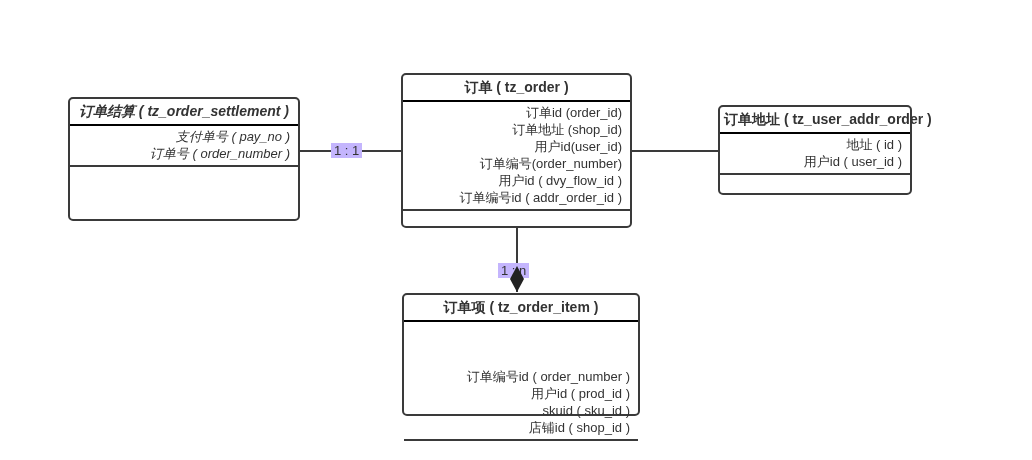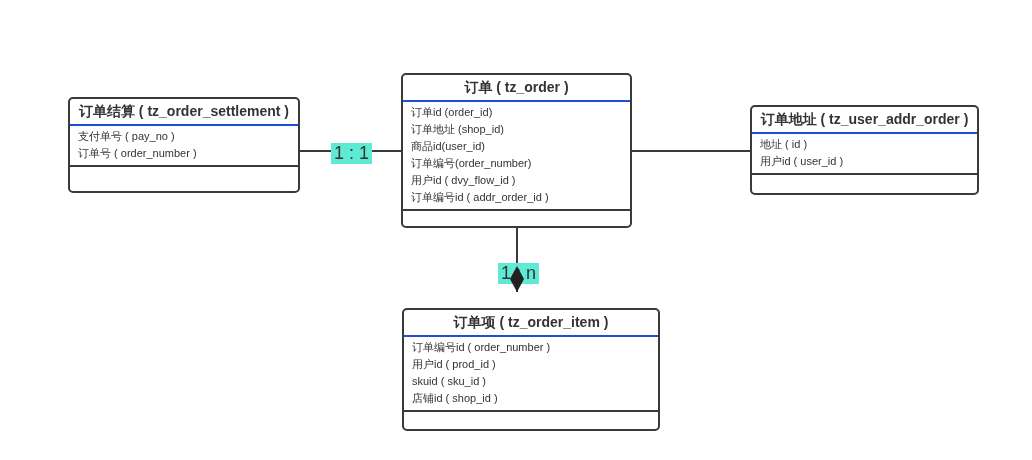--- a/index.html
+++ b/index.html
@@ -23,41 +23,42 @@
     border-radius: 5px;
     display: flex;
     flex-direction: column;
     color: #333333;
   }
   .entity-title {
     font-size: 14px;
     font-weight: bold;
     text-align: center;
     padding: 4px 4px 3px;
-    border-bottom: 2px solid #1d4ed8;
+    border-bottom: 2px solid #000000;
     white-space: nowrap;
   }
   .entity-attrs {
-    font-size: 11px;
+    font-size: 13px;
     line-height: 17px;
     padding: 2px 8px 3px;
     border-bottom: 2px solid #3a3a3a;
+    text-align: right;
   }
   .attr-row { white-space: nowrap; }
   .entity-footer { flex: 1; }
 
   .connector-line {
     position: absolute;
     background: #3a3a3a;
   }
   .cardinality-label {
     position: absolute;
-    font-size: 18px;
+    font-size: 13px;
     color: #333333;
-    background: #5eead4;
+    background: #c4b5fd;
     padding: 0 3px;
     white-space: nowrap;
   }
   .diamond {
     position: absolute;
     width: 14px;
     height: 26px;
   }
 </style>
 </head>
@@ -69,52 +70,52 @@
   <span class="cardinality-label" style="left:331px; top:143px;">1 : 1</span>
 
   <div class="connector-line" style="left:632px; top:150px; width:118px; height:2px;"></div>
 
   <div class="connector-line" style="left:516px; top:228px; width:2px; height:64px;"></div>
   <span class="cardinality-label" style="left:498px; top:263px;">1 : n</span>
   <svg class="diamond" style="left:510px; top:266px;" viewBox="0 0 14 26">
     <polygon points="7,0 14,13 7,26 0,13" fill="#222222"></polygon>
   </svg>
 
-  <div class="entity" style="left:68px; top:97px; width:232px; height:96px;">
+  <div class="entity" style="left:68px; top:97px; width:232px; height:124px;font-style:italic;">
     <div class="entity-title">订单结算 ( tz_order_settlement )</div>
     <div class="entity-attrs">
       <div class="attr-row">支付单号 ( pay_no )</div>
       <div class="attr-row">订单号 ( order_number )</div>
     </div>
     <div class="entity-footer"></div>
   </div>
 
   <div class="entity" style="left:401px; top:73px; width:231px; height:155px;">
     <div class="entity-title">订单 ( tz_order )</div>
     <div class="entity-attrs">
       <div class="attr-row">订单id (order_id)</div>
       <div class="attr-row">订单地址 (shop_id)</div>
-      <div class="attr-row">商品id(user_id)</div>
+      <div class="attr-row">用户id(user_id)</div>
       <div class="attr-row">订单编号(order_number)</div>
       <div class="attr-row">用户id ( dvy_flow_id )</div>
       <div class="attr-row">订单编号id ( addr_order_id )</div>
     </div>
     <div class="entity-footer"></div>
   </div>
 
-  <div class="entity" style="left:750px; top:105px; width:229px; height:90px;">
+  <div class="entity" style="left:718px; top:105px; width:194px; height:90px;">
     <div class="entity-title">订单地址 ( tz_user_addr_order )</div>
     <div class="entity-attrs">
       <div class="attr-row">地址 ( id )</div>
       <div class="attr-row">用户id ( user_id )</div>
     </div>
     <div class="entity-footer"></div>
   </div>
 
-  <div class="entity" style="left:402px; top:308px; width:258px; height:123px;">
+  <div class="entity" style="left:402px; top:293px; width:238px; height:123px;gap:44px;">
     <div class="entity-title">订单项 ( tz_order_item )</div>
     <div class="entity-attrs">
       <div class="attr-row">订单编号id ( order_number )</div>
       <div class="attr-row">用户id ( prod_id )</div>
       <div class="attr-row">skuid ( sku_id )</div>
       <div class="attr-row">店铺id ( shop_id )</div>
     </div>
     <div class="entity-footer"></div>
   </div>
 

